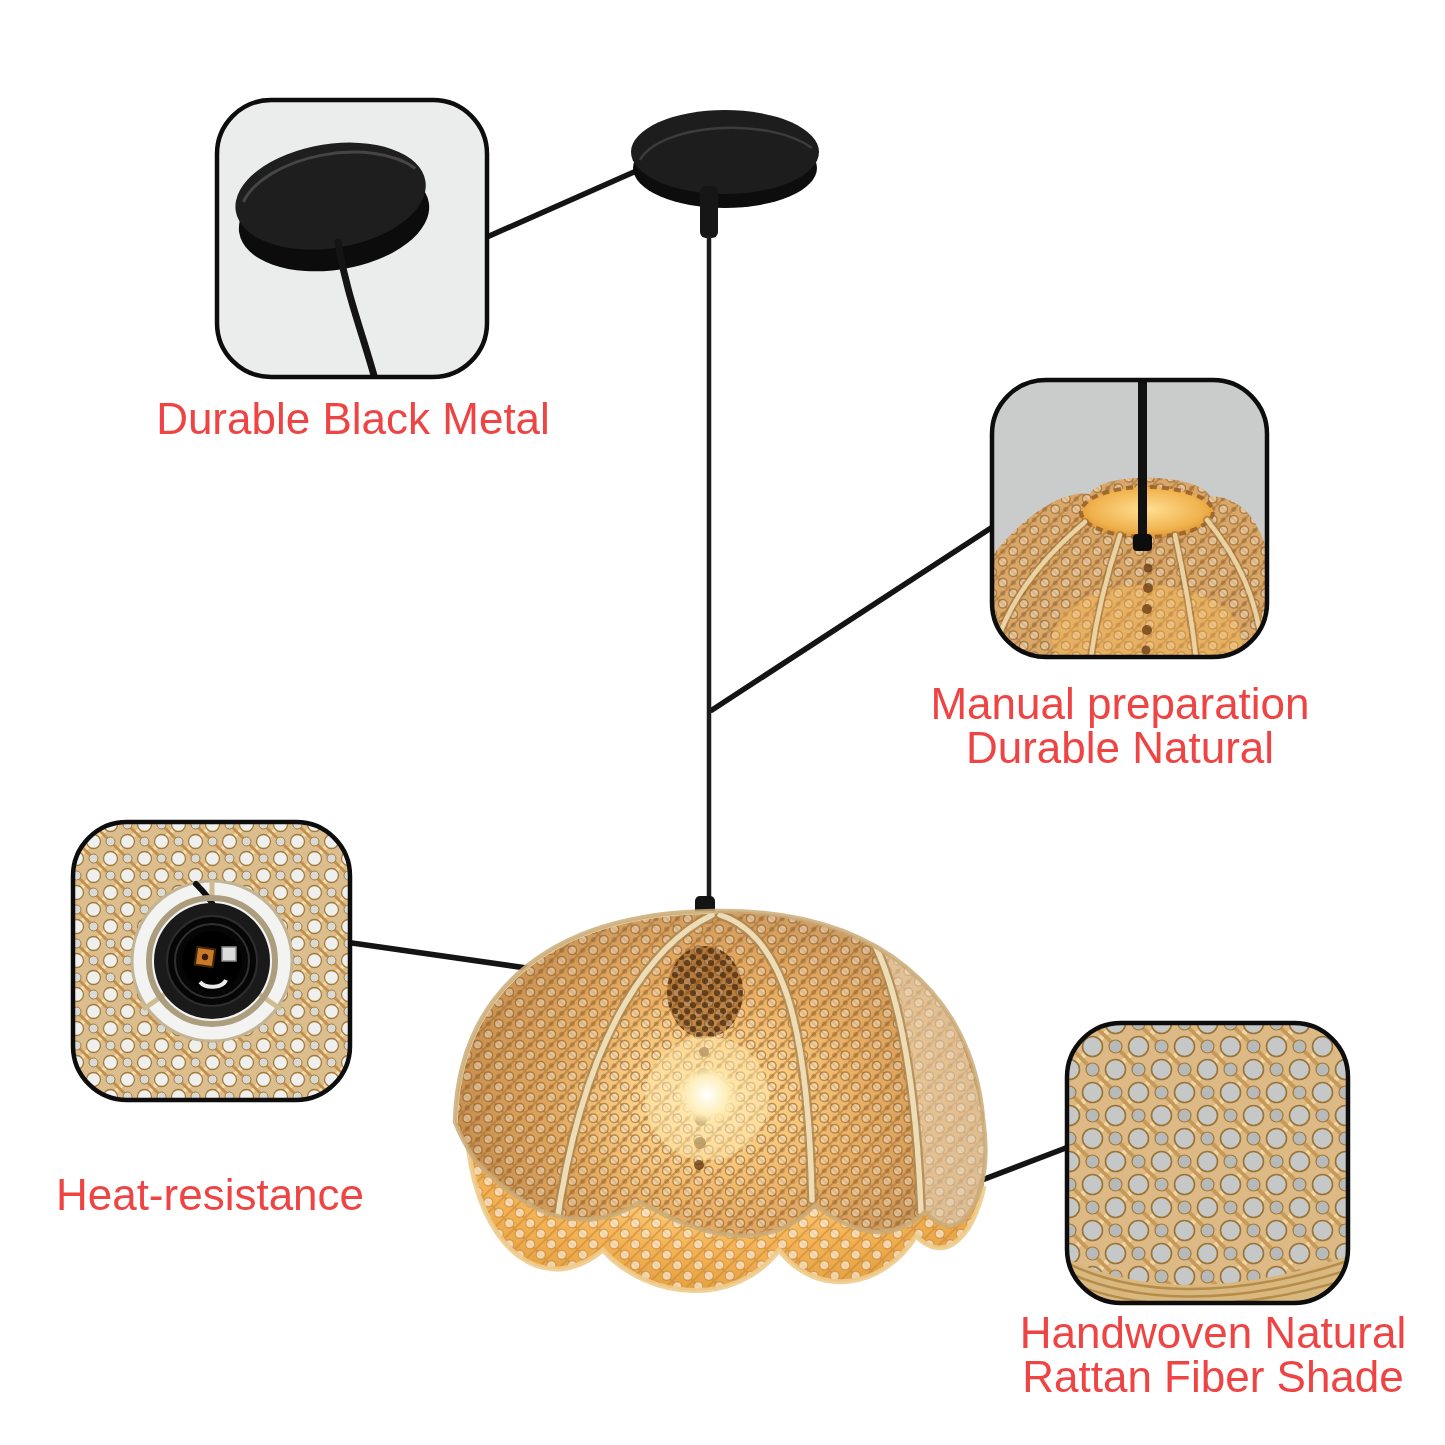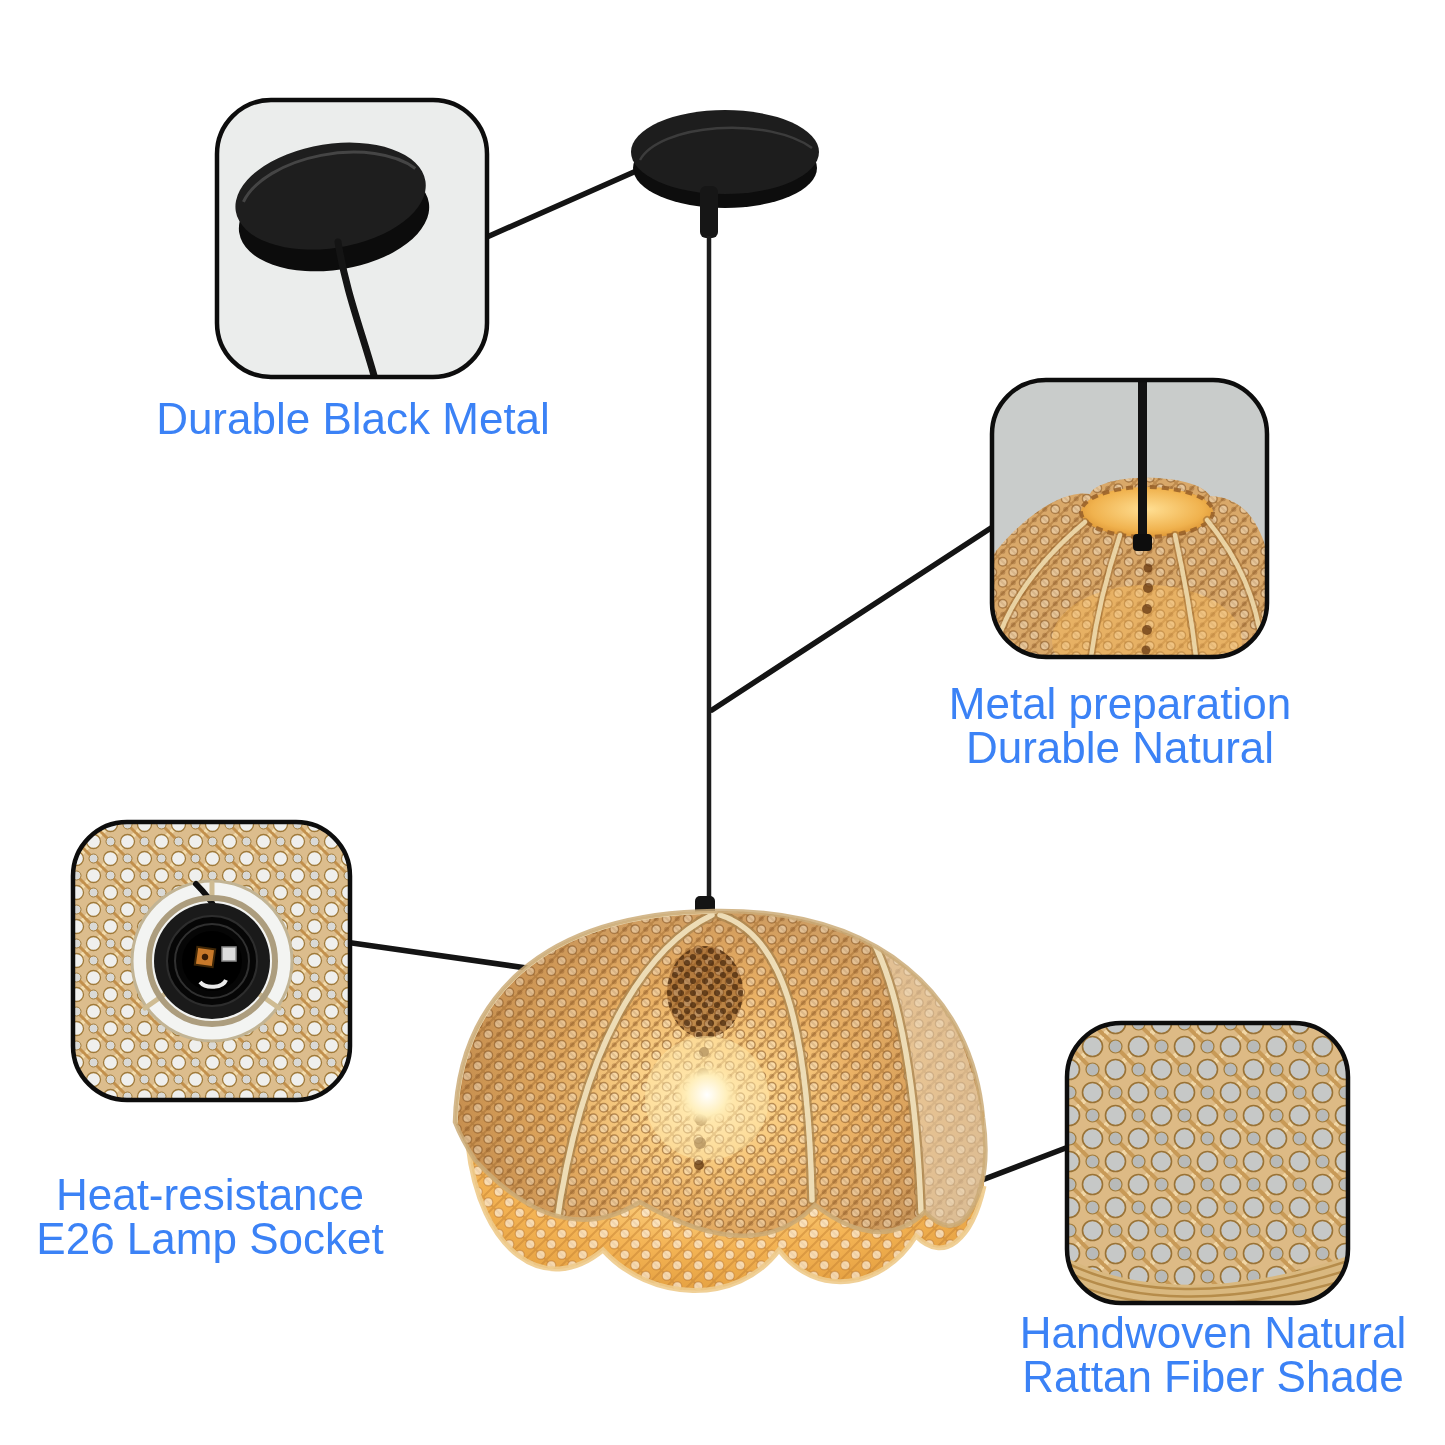--- a/index.html
+++ b/index.html
@@ -1,19 +1,19 @@
 <!DOCTYPE html>
 <html><head>
 <meta charset="utf-8">
 <style>
   html,body{margin:0;padding:0;background:#ffffff;}
   #stage{position:relative;width:1445px;height:1445px;background:#ffffff;overflow:hidden;
          font-family:"Liberation Sans", sans-serif;}
   #scene{position:absolute;left:0;top:0;width:1445px;height:1445px;}
-  .caption{position:absolute;text-align:center;color:#3b82f6;
+  .caption{position:absolute;text-align:center;color:#ef4444;
            font-size:44px;line-height:44px;font-weight:400;letter-spacing:0;}
   .caption span{display:block;}
   #cap-canopy{left:113px;top:397px;width:480px;}
   #cap-craft{left:880px;top:682px;width:480px;}
   #cap-socket{left:0px;top:1130px;width:420px;margin-top:43px;}
   #cap-shade{left:973px;top:1311px;width:480px;}
 </style>
 </head>
 <body>
 
@@ -279,25 +279,24 @@
       </g>
     </g>
     <rect x="1067" y="1023" width="281" height="280" rx="54" fill="none" stroke="#0d0d0d" stroke-width="4.5"></rect>
   </g>
 </svg>
 
   <div class="caption" id="cap-canopy">
     <span>Durable Black Metal</span>
   </div>
   <div class="caption" id="cap-craft">
-    <span>Metal preparation</span>
+    <span>Manual preparation</span>
     <span>Durable Natural</span>
   </div>
   <div class="caption" id="cap-socket">
     <span>Heat-resistance</span>
-    <span>E26 Lamp Socket</span>
   </div>
   <div class="caption" id="cap-shade">
     <span>Handwoven Natural</span>
     <span>Rattan Fiber Shade</span>
   </div>
 
 </div>
 
 </body></html>

